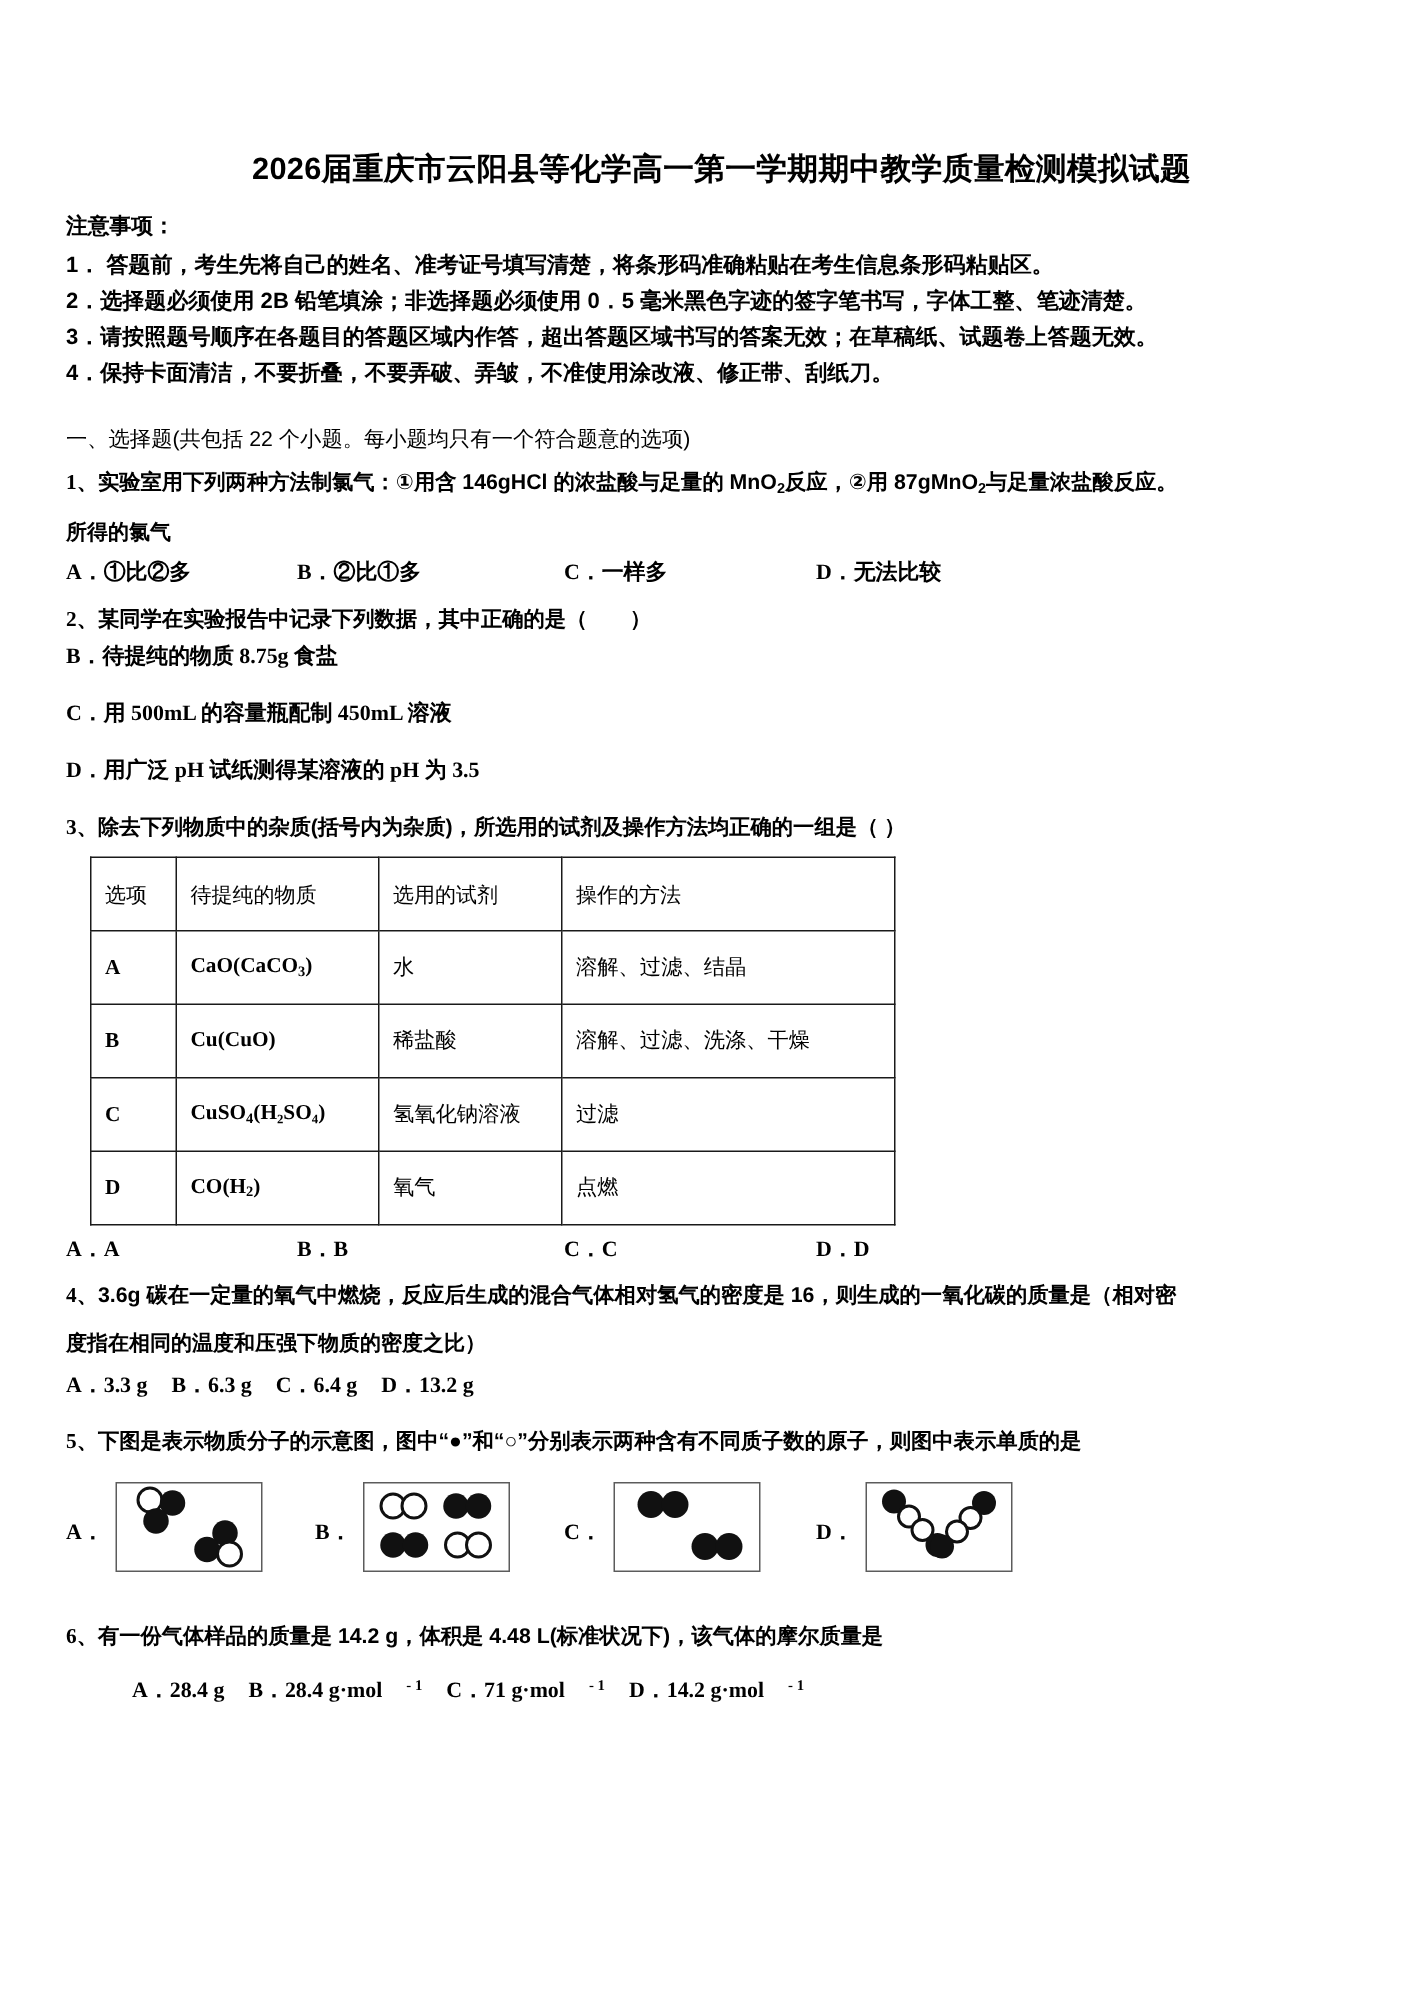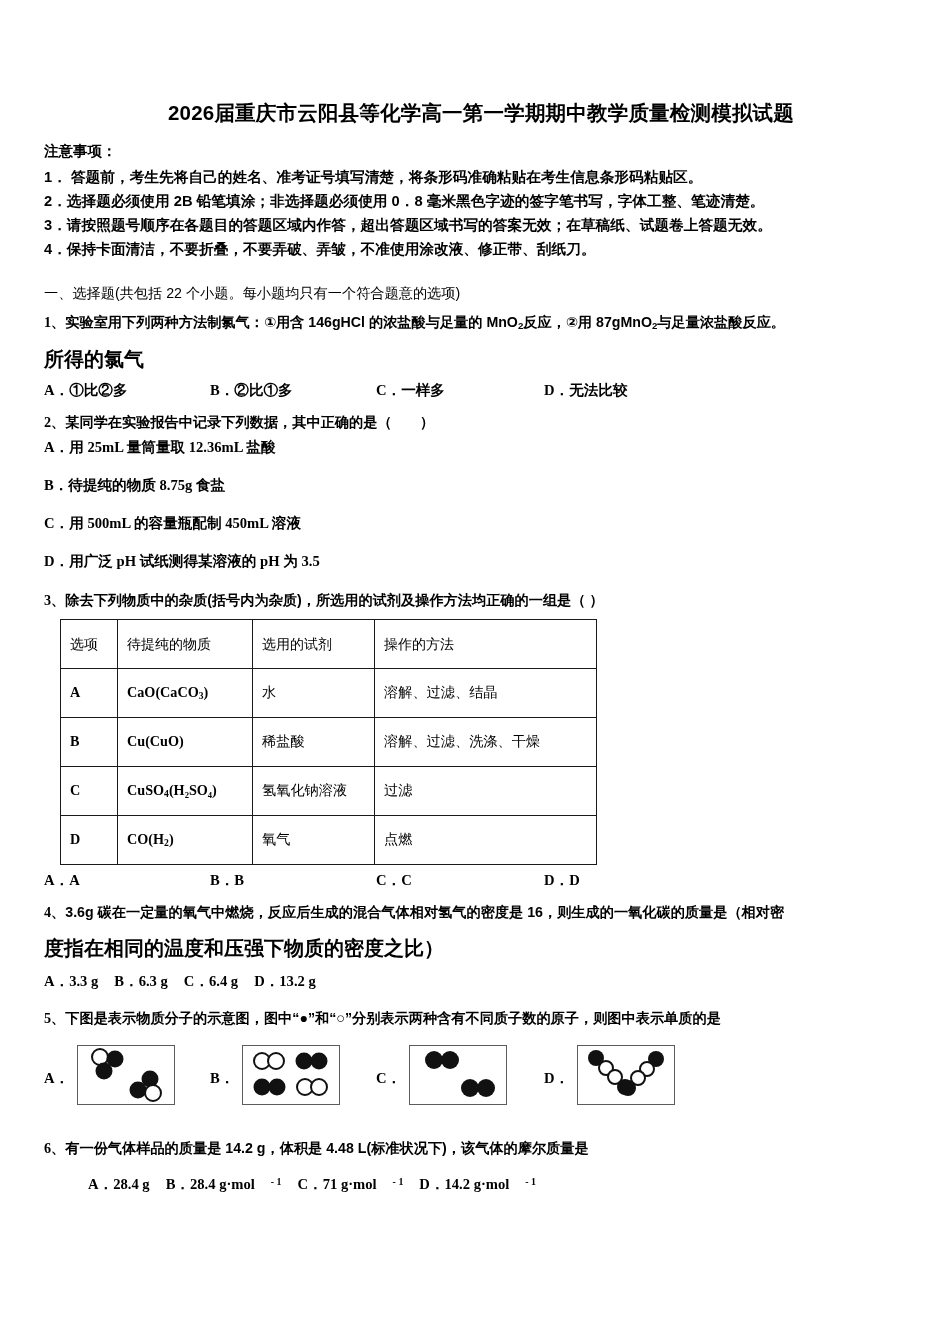--- a/index.html
+++ b/index.html
@@ -73,21 +73,21 @@
     font-size: 14.2px;
     line-height: 1.55;
     margin: 0 0 4px 0;
   }
   .q-stem-serif {
     font-family: "Liberation Serif", "DejaVu Serif", serif;
   }
   .q-cont {
     font-family: "Liberation Sans", "DejaVu Sans", sans-serif;
     font-weight: bold;
-    font-size: 20px;
+    font-size: 14px;
     line-height: 1.55;
     margin: 10px 0 6px 0;
   }
   .opt-line {
     font-family: "Liberation Serif", "DejaVu Serif", serif;
     font-weight: bold;
     font-size: 14.6px;
     line-height: 1.5;
     margin: 0 0 4px 0;
   }
@@ -101,21 +101,21 @@
   }
   .opt-row > span {
     position: absolute;
     top: 0;
     font-family: "Liberation Serif", "DejaVu Serif", serif;
     font-weight: bold;
     font-size: 14.6px;
     white-space: nowrap;
   }
   .o-a { left: 0px; }
-  .o-b { left: 166px; }
+  .o-b { left: 154px; }
   .o-c { left: 332px; }
   .o-d { left: 500px; }
 
   .opt-inline {
     font-family: "Liberation Serif", "DejaVu Serif", serif;
     font-weight: bold;
     font-size: 14.6px;
     line-height: 1.6;
     margin: 6px 0 4px 0;
   }
@@ -192,42 +192,41 @@
 <body>
 
 <div class="page">
   <div class="content">
 
     <h1 class="doc-title">2026届重庆市云阳县等化学高一第一学期期中教学质量检测模拟试题</h1>
 
     <div>
       <p class="notice-head">注意事项：</p>
       <p class="notice-item">1．  答题前，考生先将自己的姓名、准考证号填写清楚，将条形码准确粘贴在考生信息条形码粘贴区。</p>
-      <p class="notice-item">2．选择题必须使用 2B 铅笔填涂；非选择题必须使用 0．8 毫米黑色字迹的签字笔书写，字体工整、笔迹清楚。</p>
+      <p class="notice-item">2．选择题必须使用 2B 铅笔填涂；非选择题必须使用 0．5 毫米黑色字迹的签字笔书写，字体工整、笔迹清楚。</p>
       <p class="notice-item">3．请按照题号顺序在各题目的答题区域内作答，超出答题区域书写的答案无效；在草稿纸、试题卷上答题无效。</p>
       <p class="notice-item">4．保持卡面清洁，不要折叠，不要弄破、弄皱，不准使用涂改液、修正带、刮纸刀。</p>
     </div>
 
     <p class="section-head">一、选择题(共包括 22 个小题。每小题均只有一个符合题意的选项)</p>
 
     <div>
       <p class="q-stem"><span class="q-stem-serif">1、</span><span>实验室用下列两种方法制氯气：①用含 146gHCl 的浓盐酸与足量的 MnO</span><sub>2</sub><span>反应，②用 87gMnO</span><sub>2</sub><span>与足量浓盐酸反应。</span></p>
       <p class="q-cont">所得的氯气</p>
       <div class="opt-row">
         <span class="o-a">A．①比②多</span>
         <span class="o-b">B．②比①多</span>
         <span class="o-c">C．一样多</span>
         <span class="o-d">D．无法比较</span>
       </div>
     </div>
 
     <div>
       <p class="q-stem"><span class="q-stem-serif">2、</span><span>某同学在实验报告中记录下列数据，其中正确的是（　　）</span></p>
       <div class="opt-stack">
-        <p class="opt-line">A．用 25mL 量筒量取 12.36mL 盐酸</p>
         <p class="opt-line">B．待提纯的物质 8.75g 食盐</p>
         <p class="opt-line">C．用 500mL 的容量瓶配制 450mL 溶液</p>
         <p class="opt-line">D．用广泛 pH 试纸测得某溶液的 pH 为 3.5</p>
       </div>
     </div>
 
     <div>
       <p class="q-stem"><span class="q-stem-serif">3、</span><span>除去下列物质中的杂质(括号内为杂质)，所选用的试剂及操作方法均正确的一组是（  ）</span></p>
 
       <table class="purify">

